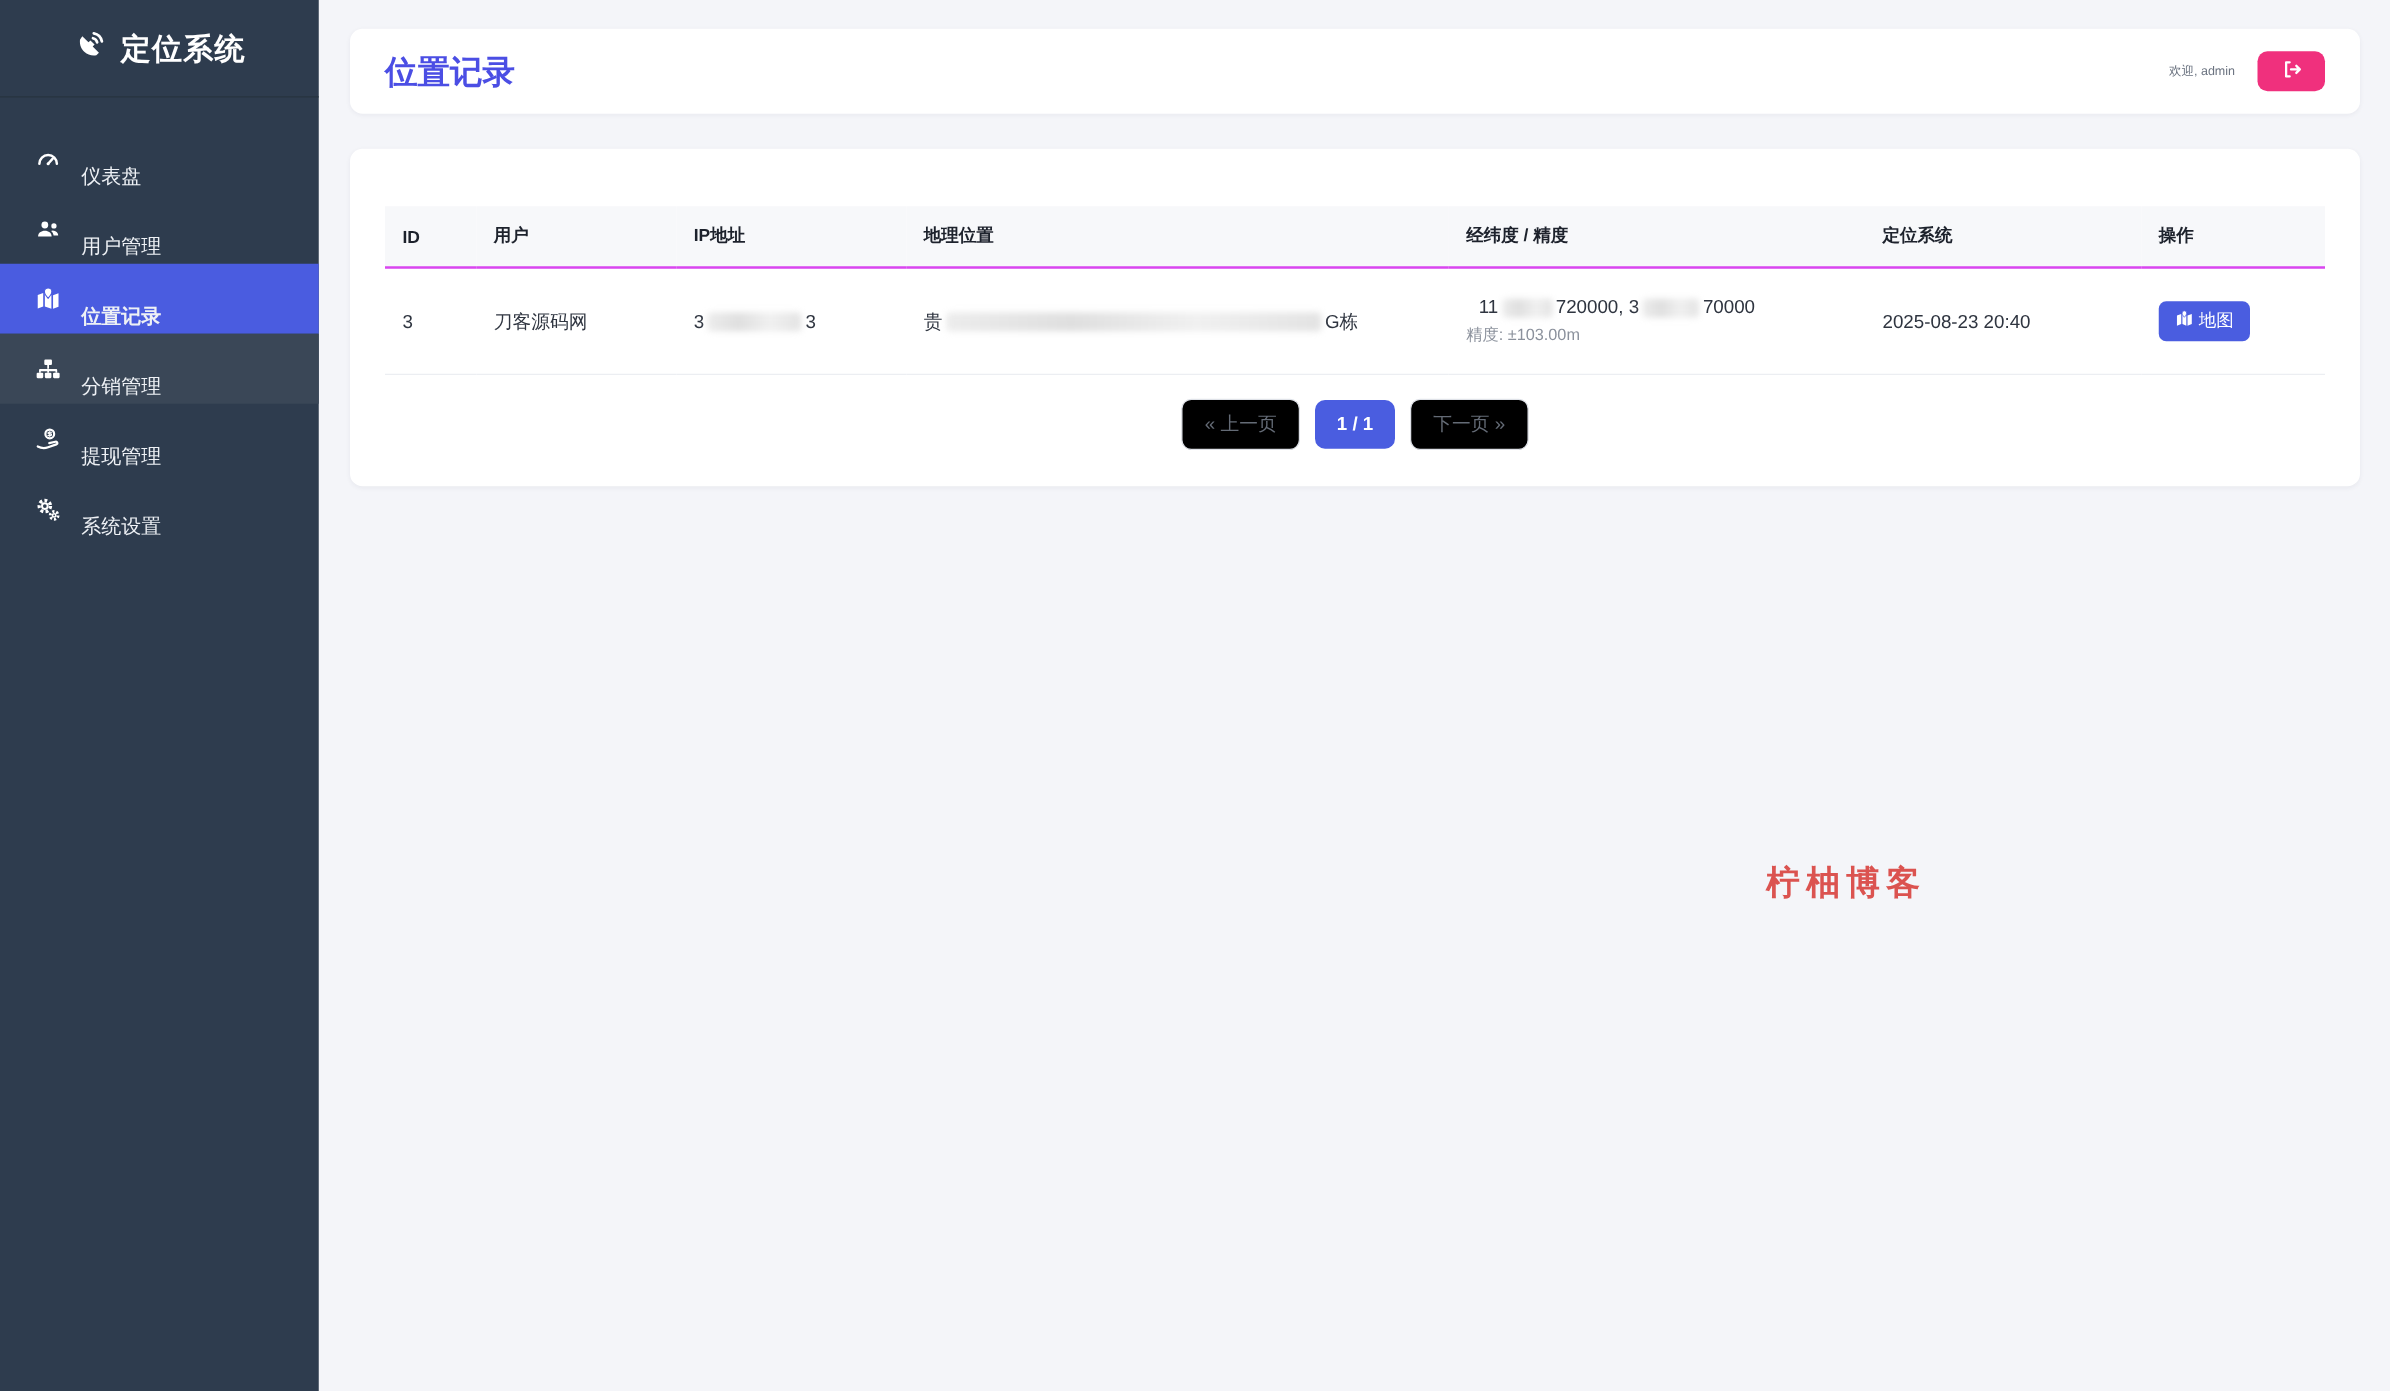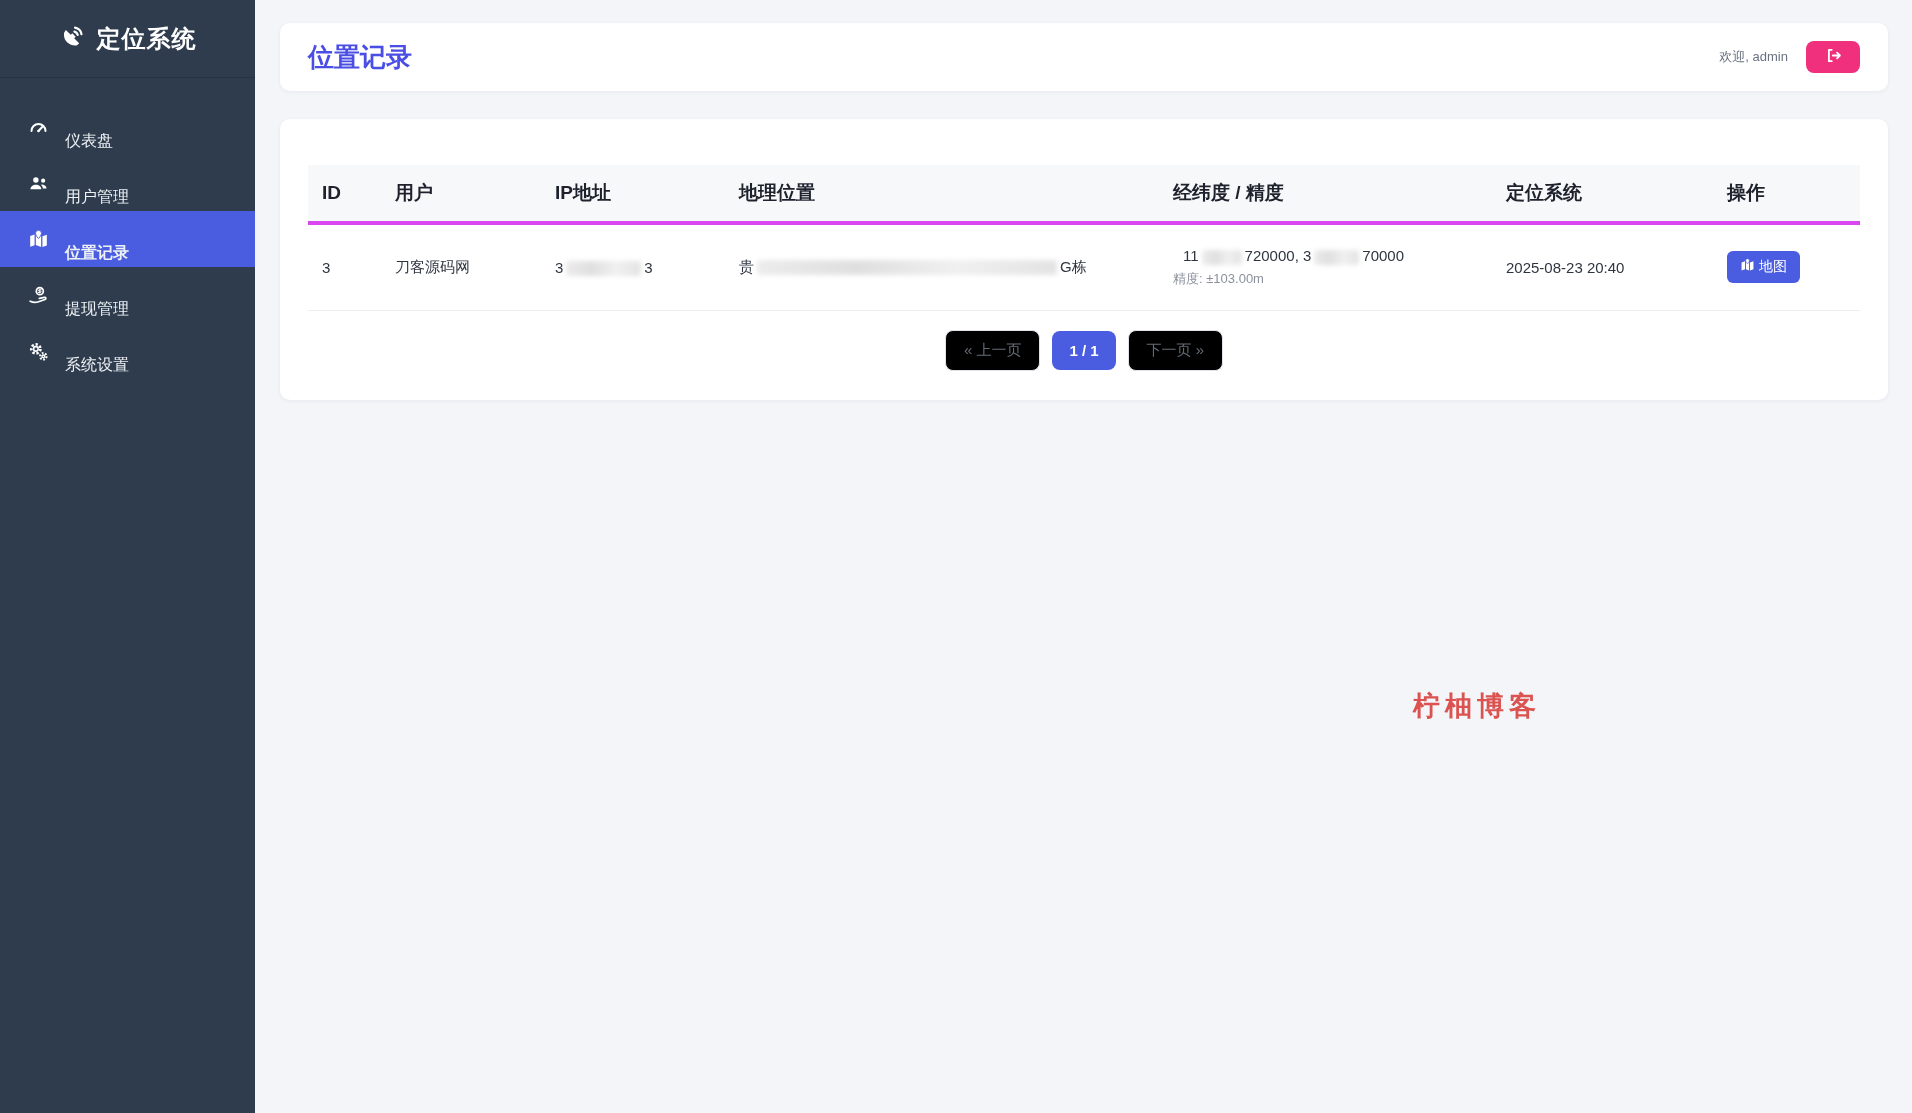--- a/index.html
+++ b/index.html
@@ -32,21 +32,21 @@
   .mi-label { white-space:nowrap;margin-top:28px; }
   
   .main { position:absolute; left:255px; top:0; right:0; bottom:0; }
   .topbar {
     margin:23px 24px 0 25px; height:68px; background:#fff; border-radius:10px;
     box-shadow:0 1px 4px rgba(30,40,60,.06);
     display:flex; align-items:center; justify-content:space-between; padding:0 28px;
   }
   .page-title { color:#4b4ee4; font-size:26px; font-weight:bold; }
   .topbar-right { display:flex; align-items:center; gap:18px; }
-  .welcome { color:#6b7380; font-size:13px; }
+  .welcome { color:#6b7380; font-size:10px; }
   .logout-btn {
     width:54px; height:32px; background:#f0307d; border:none; border-radius:8px;
     color:#fff; display:flex; align-items:center; justify-content:center; cursor:pointer;
   }
   .logout-btn svg { width:17px; height:17px; }
   
   .panel {
     margin:28px 24px 0 25px; background:#fff; border-radius:10px;
     box-shadow:0 1px 4px rgba(30,40,60,.06);
     padding:24px 28px 29px 28px;
@@ -62,22 +62,22 @@
   .search-input::placeholder { color:#9aa1ad; }
   .btn-primary {
     height:40px; padding:0 18px; background:#4a5de0; color:#fff; border:none;
     border-radius:8px; font-size:15px; cursor:pointer;
     font-family:"Liberation Sans","DejaVu Sans",sans-serif;
   }
   
   table { width:100%; border-collapse:collapse; margin-top:22px; }
   thead tr { background:#f7f8fa; }
   th {
-    text-align:left; padding:15px 14px; font-size:19px; color:#1d222c;
-    font-weight:bold; border-bottom:4px solid #d946ef; white-space:nowrap;
+    text-align:left; padding:15px 14px; font-size:14px; color:#1d222c;
+    font-weight:bold; border-bottom:2px solid #d946ef; white-space:nowrap;
   }
   td { padding:22px 14px; font-size:15px; color:#2f3540; border-bottom:1px solid #eceef2; vertical-align:middle; }
   .coord-line { font-size:15px; color:#2f3540;margin-left:10px; }
   .accuracy { font-size:13px; color:#8b919c; margin-top:5px; }
   .redact {
     display:inline-block; vertical-align:middle; height:15px; border-radius:3px;
     background:linear-gradient(90deg,#ececec,#dfdfdf,#f0f0f0,#e3e3e3);
     filter:blur(2.5px); margin:0 3px;
   }
   .btn-map {
@@ -140,20 +140,33 @@
       <span class="mi-label">用户管理</span>
     </li>
     <li class="menu-item active">
       <span class="mi-icon">
         <svg viewBox="0 0 24 24" fill="#ffffff">
           <path d="M2.5 8l5-1.8v12.3l-5 1.8zM9 6.2l6 2.1v12.2l-6-2.1zM16.5 8.3l5-1.8v12.3l-5 1.8z"></path>
           <path d="M12 1.5a3.4 3.4 0 0 0-3.4 3.4C8.6 7.5 12 11 12 11s3.4-3.5 3.4-6.1A3.4 3.4 0 0 0 12 1.5z" stroke="#4a5ce0" stroke-width="1"></path>
         </svg>
       </span>
       <span class="mi-label">位置记录</span>
+    </li>
+    <li class="menu-item hover">
+      <span class="mi-icon">
+        <svg viewBox="0 0 24 24" fill="#ffffff" stroke="none">
+          <rect x="8.5" y="3" width="7" height="5" rx="1"></rect>
+          <rect x="1.5" y="15" width="6" height="5" rx="1"></rect>
+          <rect x="9" y="15" width="6" height="5" rx="1"></rect>
+          <rect x="16.5" y="15" width="6" height="5" rx="1"></rect>
+          <path d="M11.2 8h1.6v3.2h-1.6z"></path>
+          <path d="M3.7 15v-2.4c0-.6.4-1 1-1h14.6c.6 0 1 .4 1 1V15h-1.6v-1.4H5.3V15zM11.2 11.2h1.6V15h-1.6z"></path>
+        </svg>
+      </span>
+      <span class="mi-label">分销管理</span>
     </li>
     <li class="menu-item">
       <span class="mi-icon">
         <svg viewBox="0 0 24 24" fill="none" stroke="#ffffff" stroke-width="2" stroke-linecap="round">
           <circle cx="13.5" cy="7" r="4"></circle>
             <path d="M13.5 4.8v4.4M11.8 8.5h2.6c.9 0 .9-1.5 0-1.5h-1.8c-.9 0-.9-1.5 0-1.5h2.6" stroke-width="1.1"></path>
           <path d="M2.5 18.5c3.2 1.7 6.4 1.8 9.5.7l7.5-2.6c1.6-.6.9-2.8-.9-2.4l-5.6 1.2"></path>
         </svg>
       </span>
       <span class="mi-label">提现管理</span>

